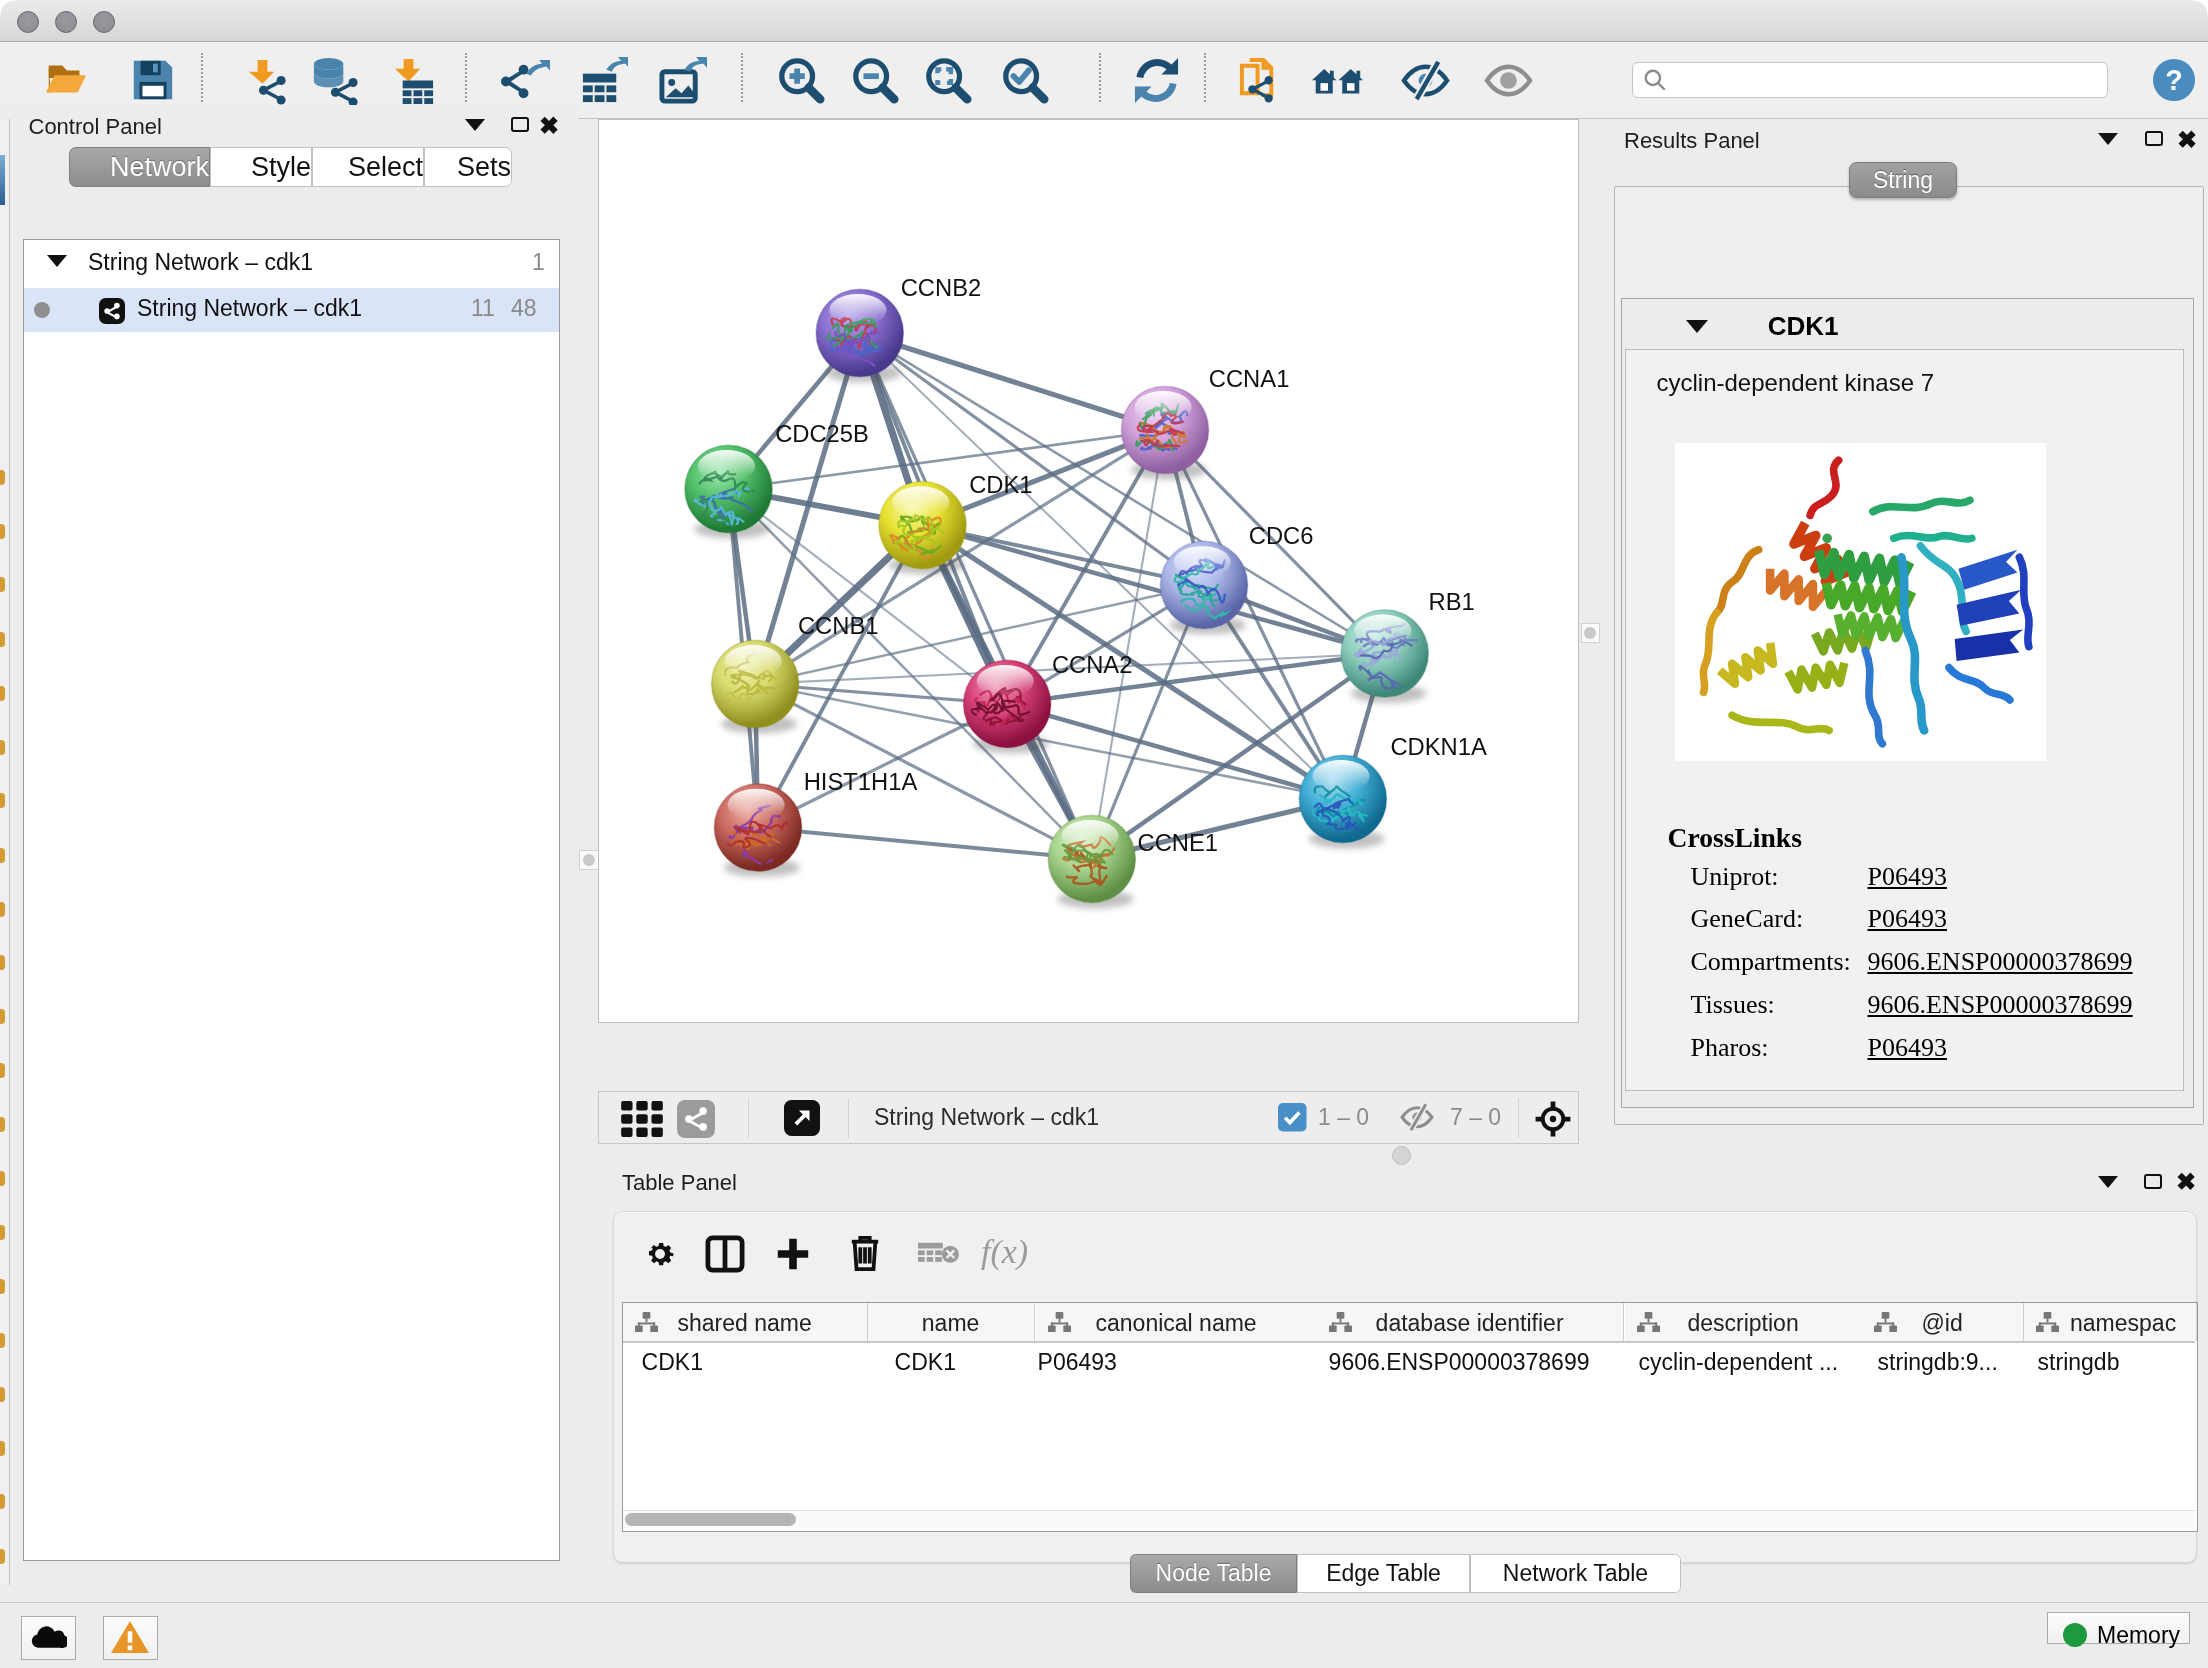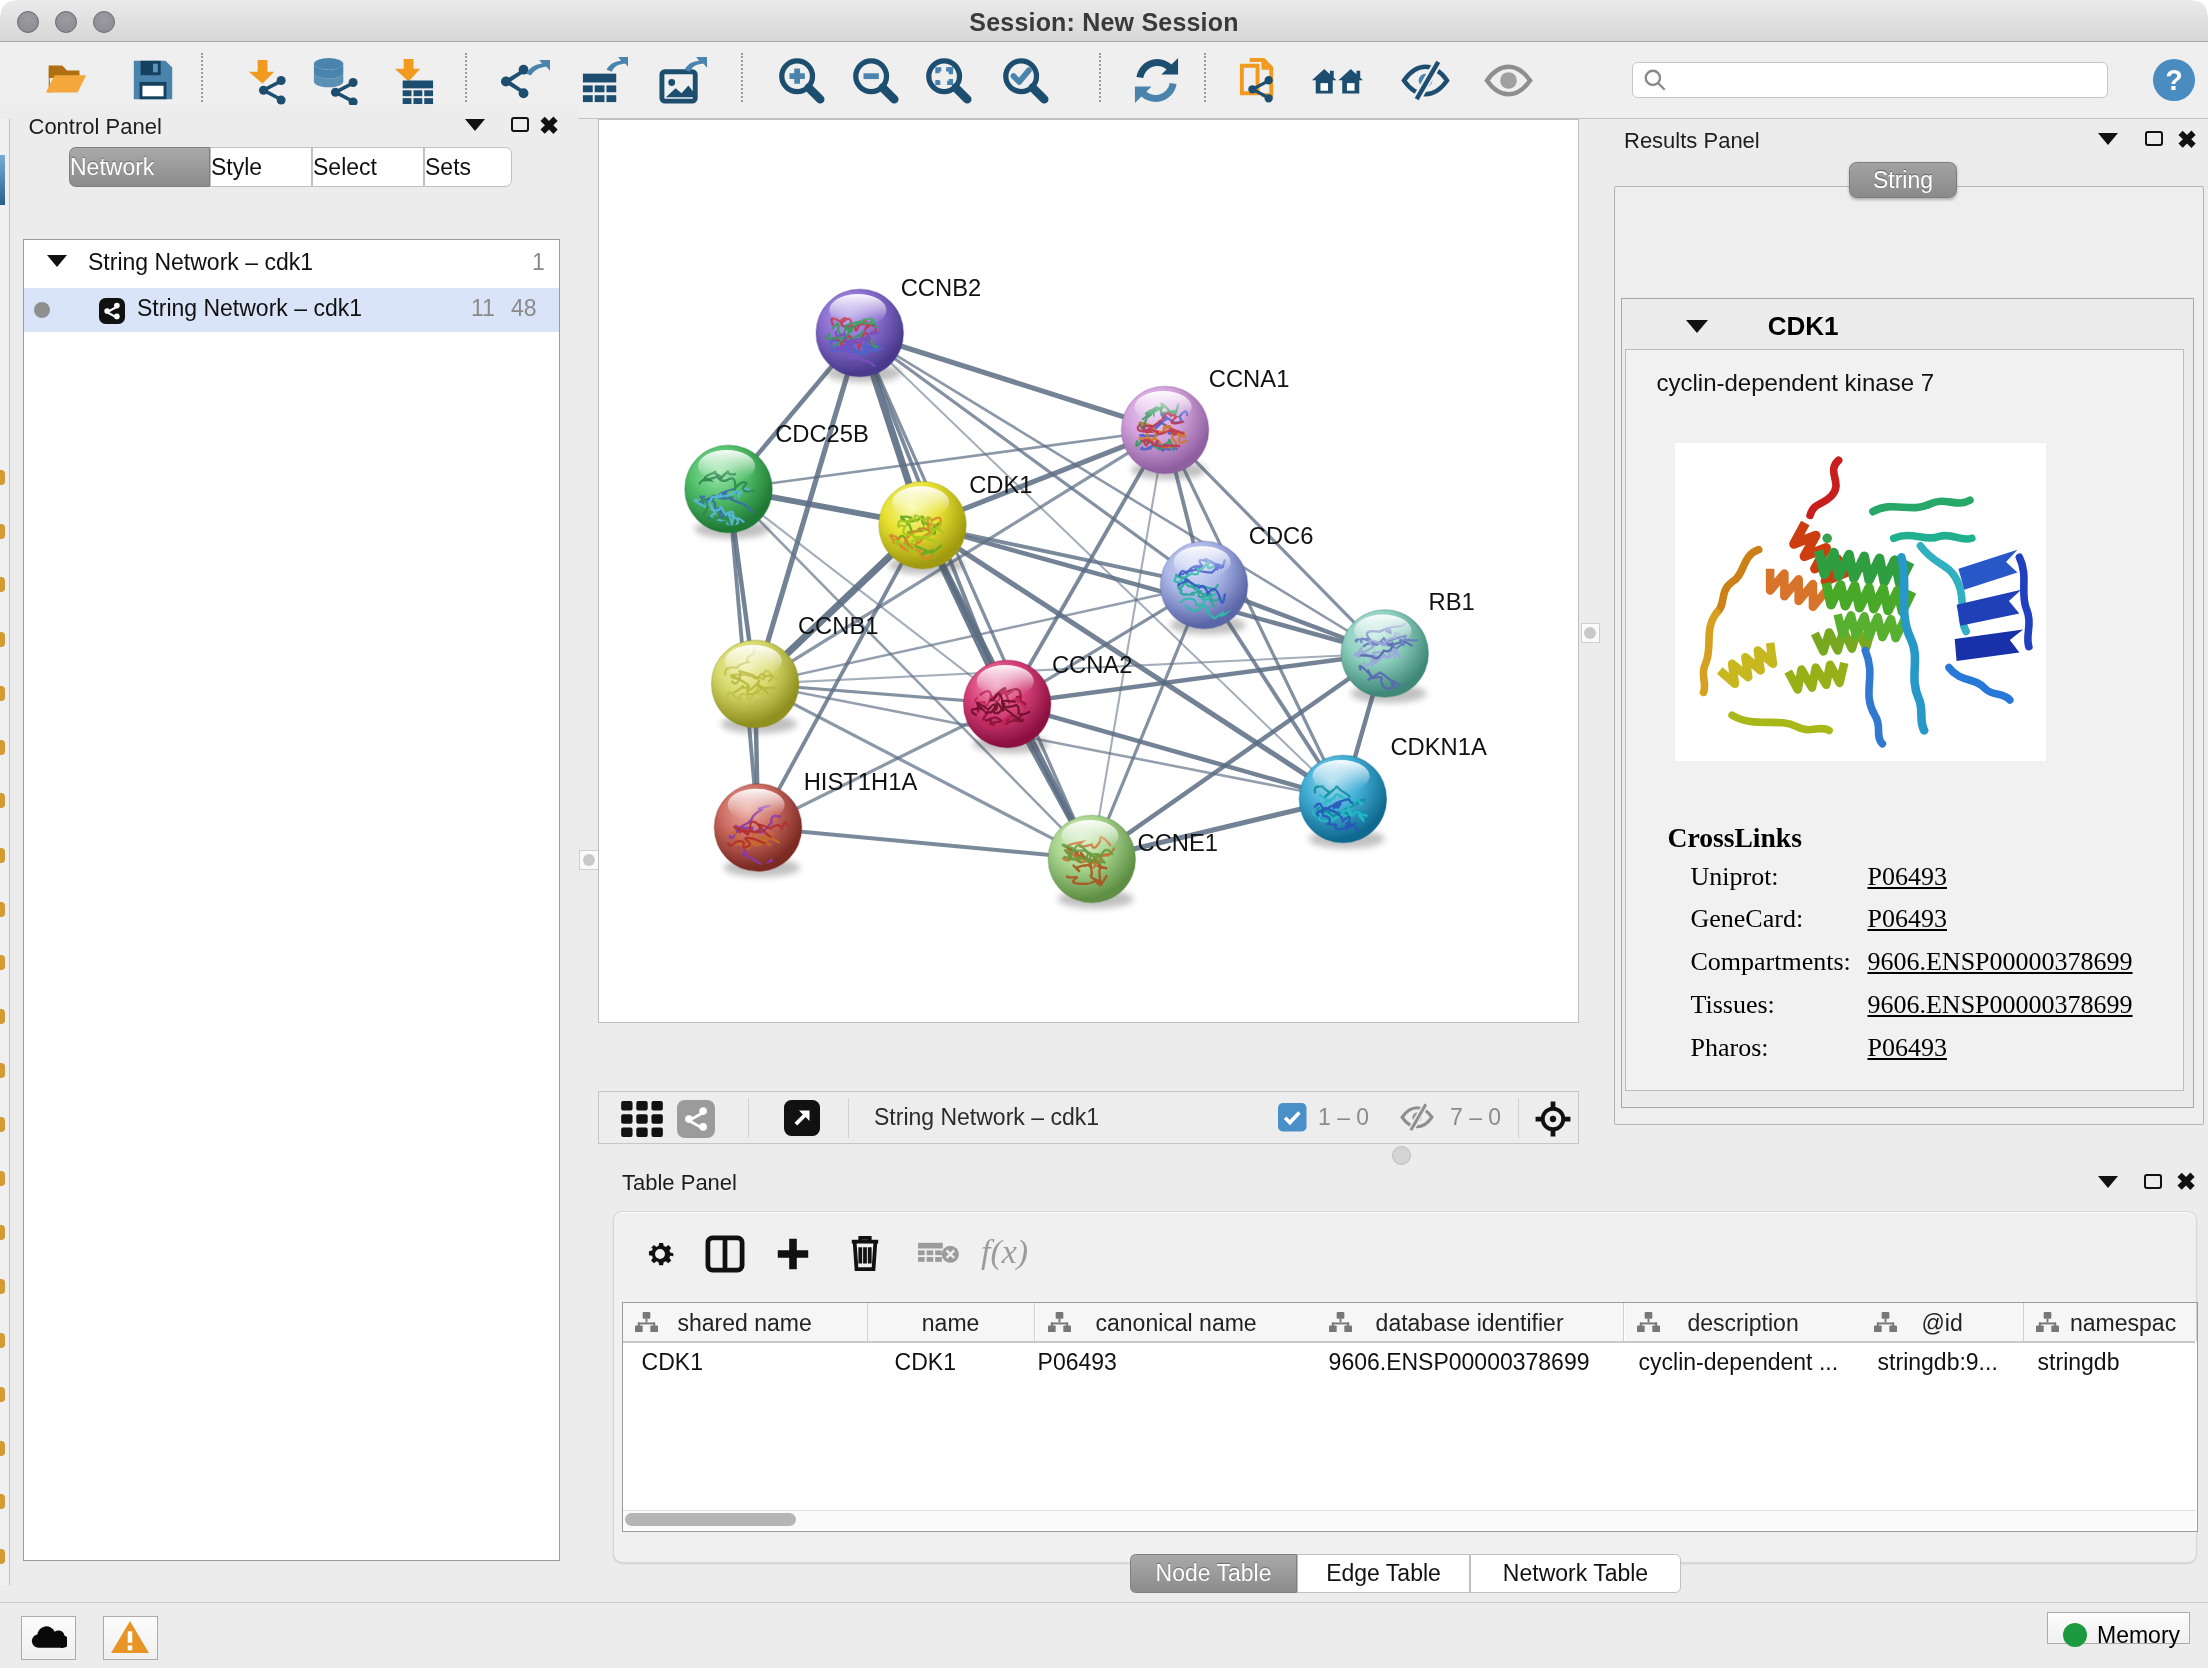--- a/index.html
+++ b/index.html
@@ -27,21 +27,21 @@
 
 
 .ptitle { font-size:22px; color:#1d1d1d; }
 .wmin { position:absolute; width:18px; height:15px; border:2.9px solid #111; border-radius:2.9px; }
 .wx { position:absolute; font-size:24px; font-weight:bold; color:#111; line-height:1; }
 .warr { position:absolute; width:0; height:0; border-left:10.5px solid transparent; border-right:10.5px solid transparent; border-top:12.4px solid #111; }
 
 
 #cpanel { left:0; top:105px; width:578px; height:1466px; background:#ececec; }
 .tab { position:absolute; top:42px; height:40px; background:#fff; border:1px solid #c0c0c0;
-  font-size:23px; color:#111; text-align:left; line-height:38px; }
+  font-size:27px; color:#111; text-align:right; line-height:38px; }
 .tabsel { background:linear-gradient(#a9a9a9,#8c8c8c); color:#fff; border:1px solid #7f7f7f;
   text-shadow:0 -1px 1px rgba(0,0,0,.35); }
 #cp-subbar { position:absolute; left:9.5px; top:87px; width:559px; height:48px; }
 #cp-list { position:absolute; left:23px; top:134px; width:537px; height:1322px;
   background:#fff; border:1.9px solid #9b9b9b; }
 .cprow { position:absolute; left:0; width:100%; height:44px; font-size:23px; color:#111; }
 #cprow2 { background:#d9e4f8; }
 .rnum { position:absolute; font-size:23px; color:#8a8a8a; }
 
 
@@ -92,21 +92,20 @@
 .sbtn { position:absolute; top:13.3px; height:44px; background:linear-gradient(#fcfcfc,#f0f0f0);
   border:1.9px solid #ababab; }
 </style>
 </head>
 <body>
 
 <div id="titlebar" class="abs">
   <div class="tl-circle" style="left:17px"></div>
   <div class="tl-circle" style="left:55px"></div>
   <div class="tl-circle" style="left:93px"></div>
-  <div id="wintitle">Session: New Session</div>
 </div>
 
 <div id="toolbar" class="abs">
   <div class="tbsep" style="left:201px"></div>
     <div class="tbsep" style="left:465px"></div>
     <div class="tbsep" style="left:741px"></div>
     <div class="tbsep" style="left:1099px"></div>
     <div class="tbsep" style="left:1204px"></div>
     <svg class="tbi" style="left:43px" width="48" height="48" viewBox="0 0 50 50">
       <path d="M6 10 h14 l5 5 h13 v8 h-32 z" fill="#b06f10"></path>

